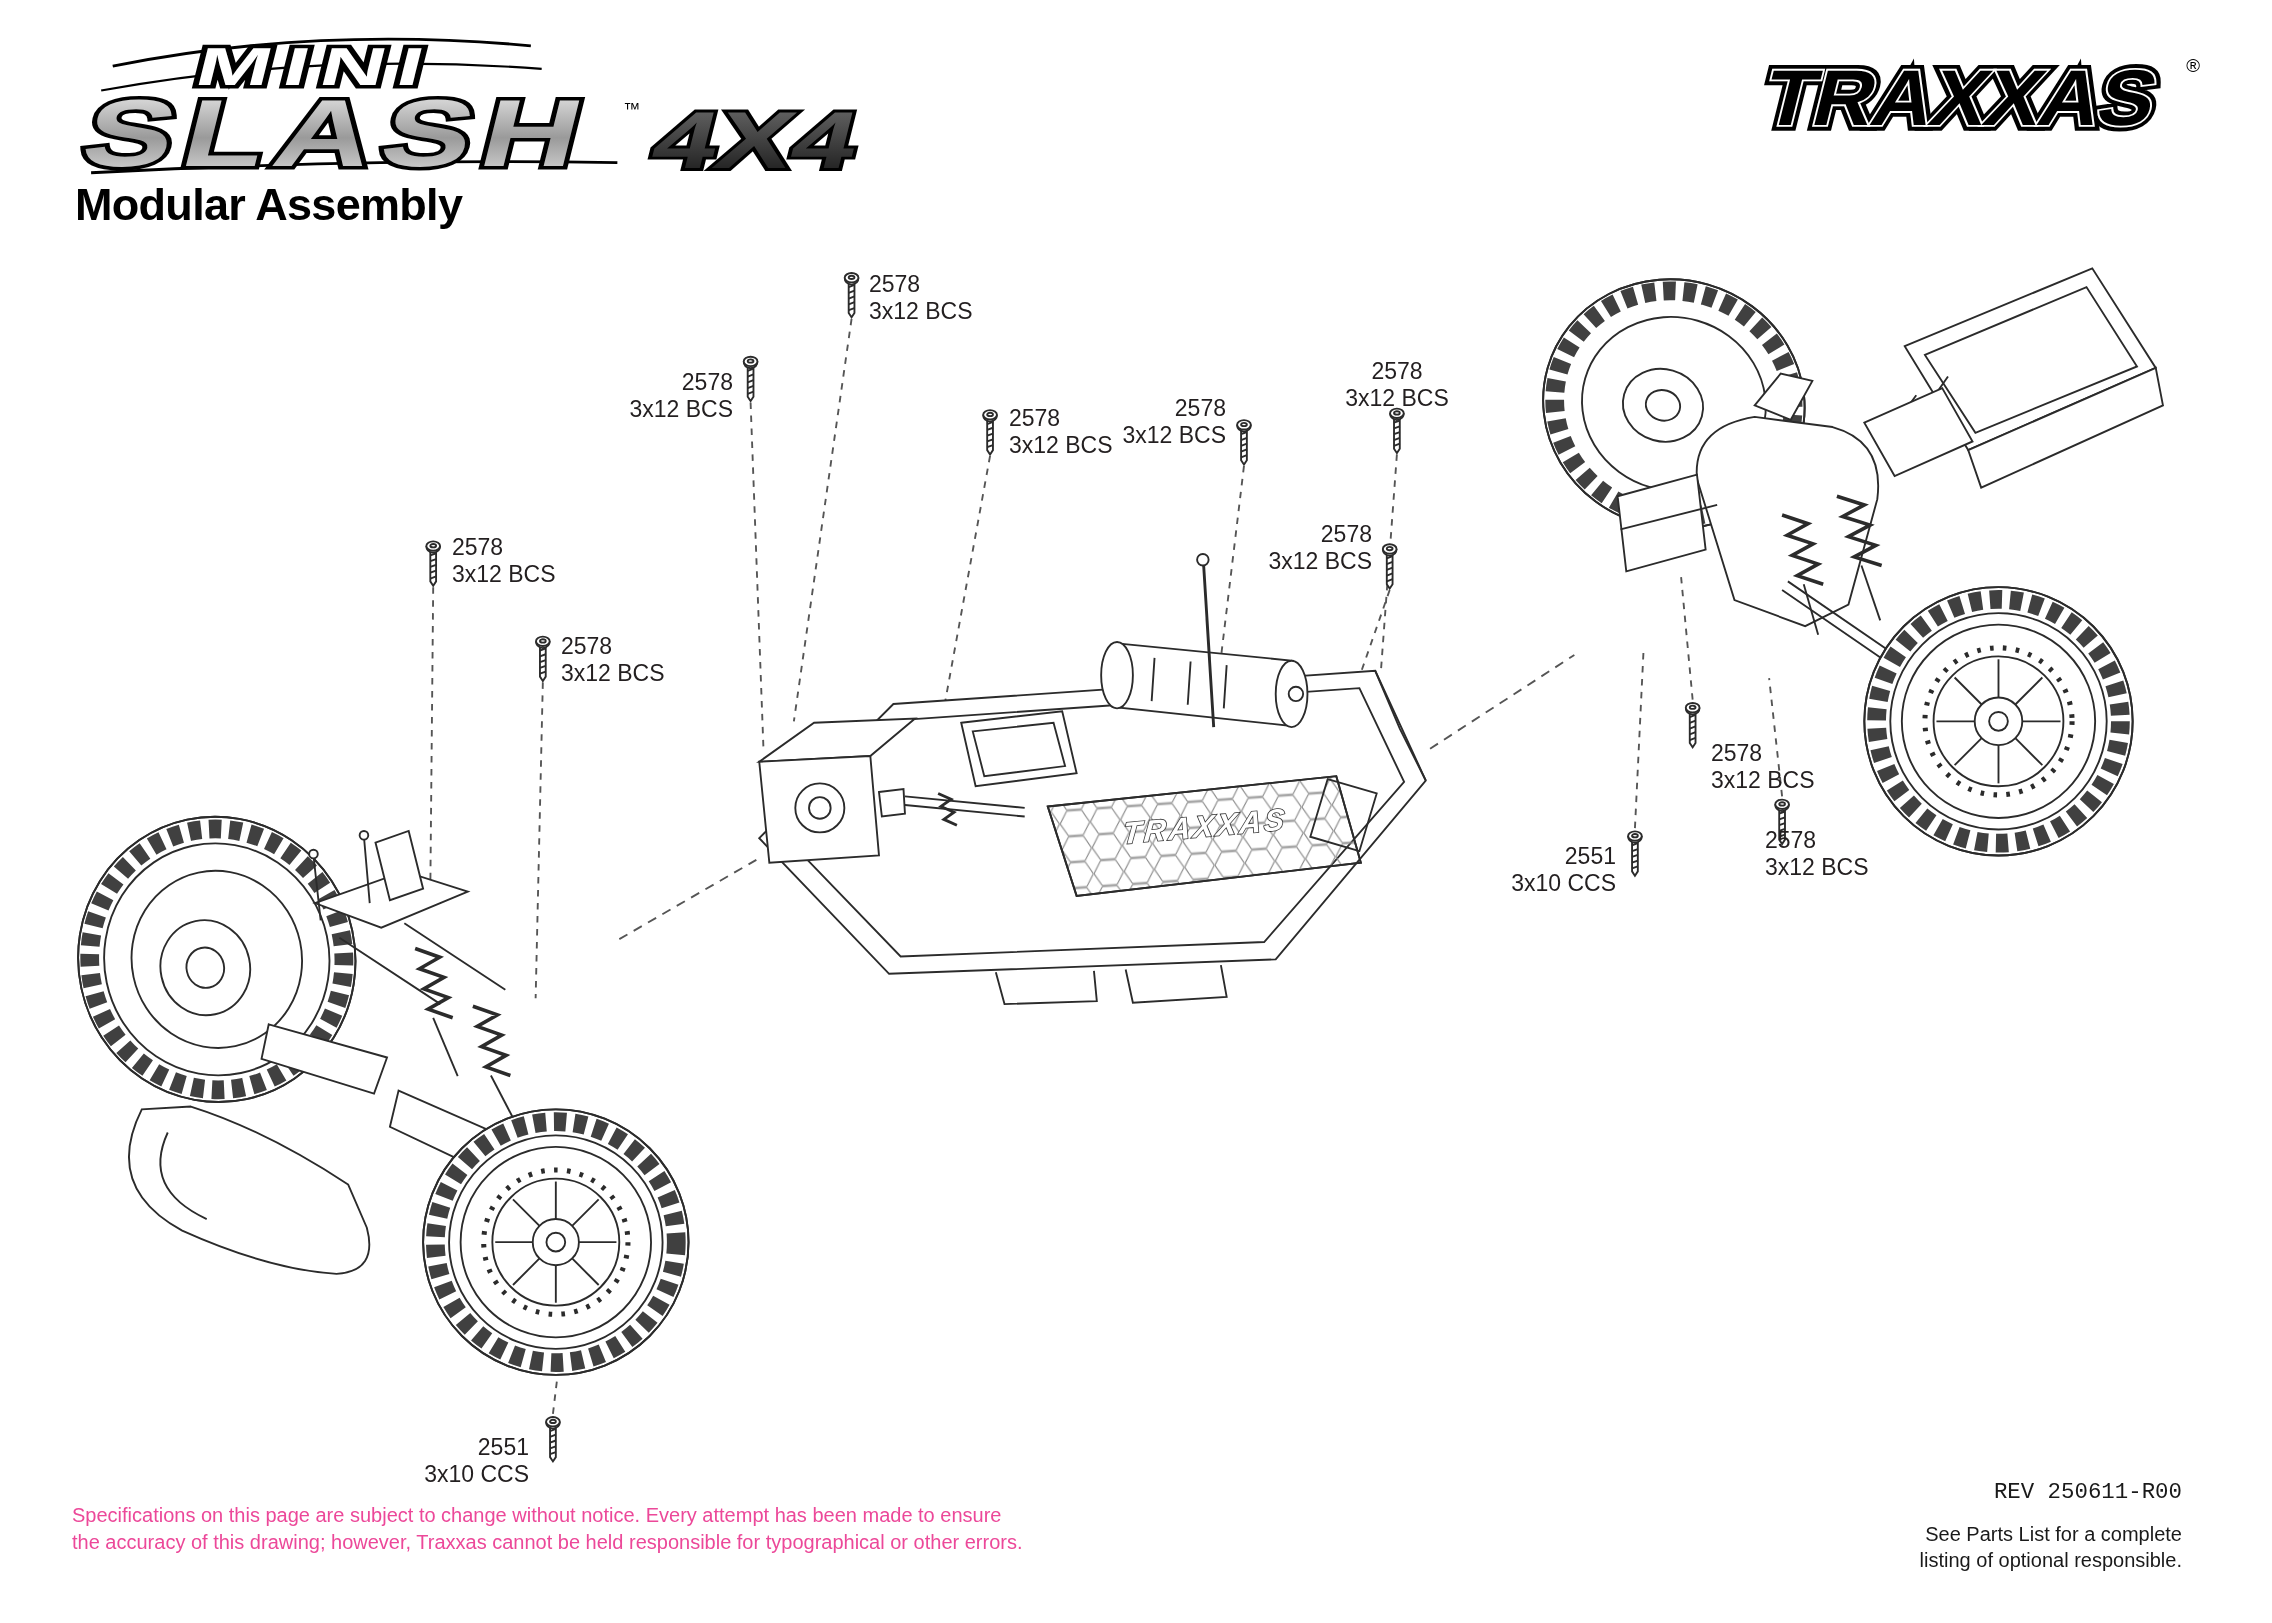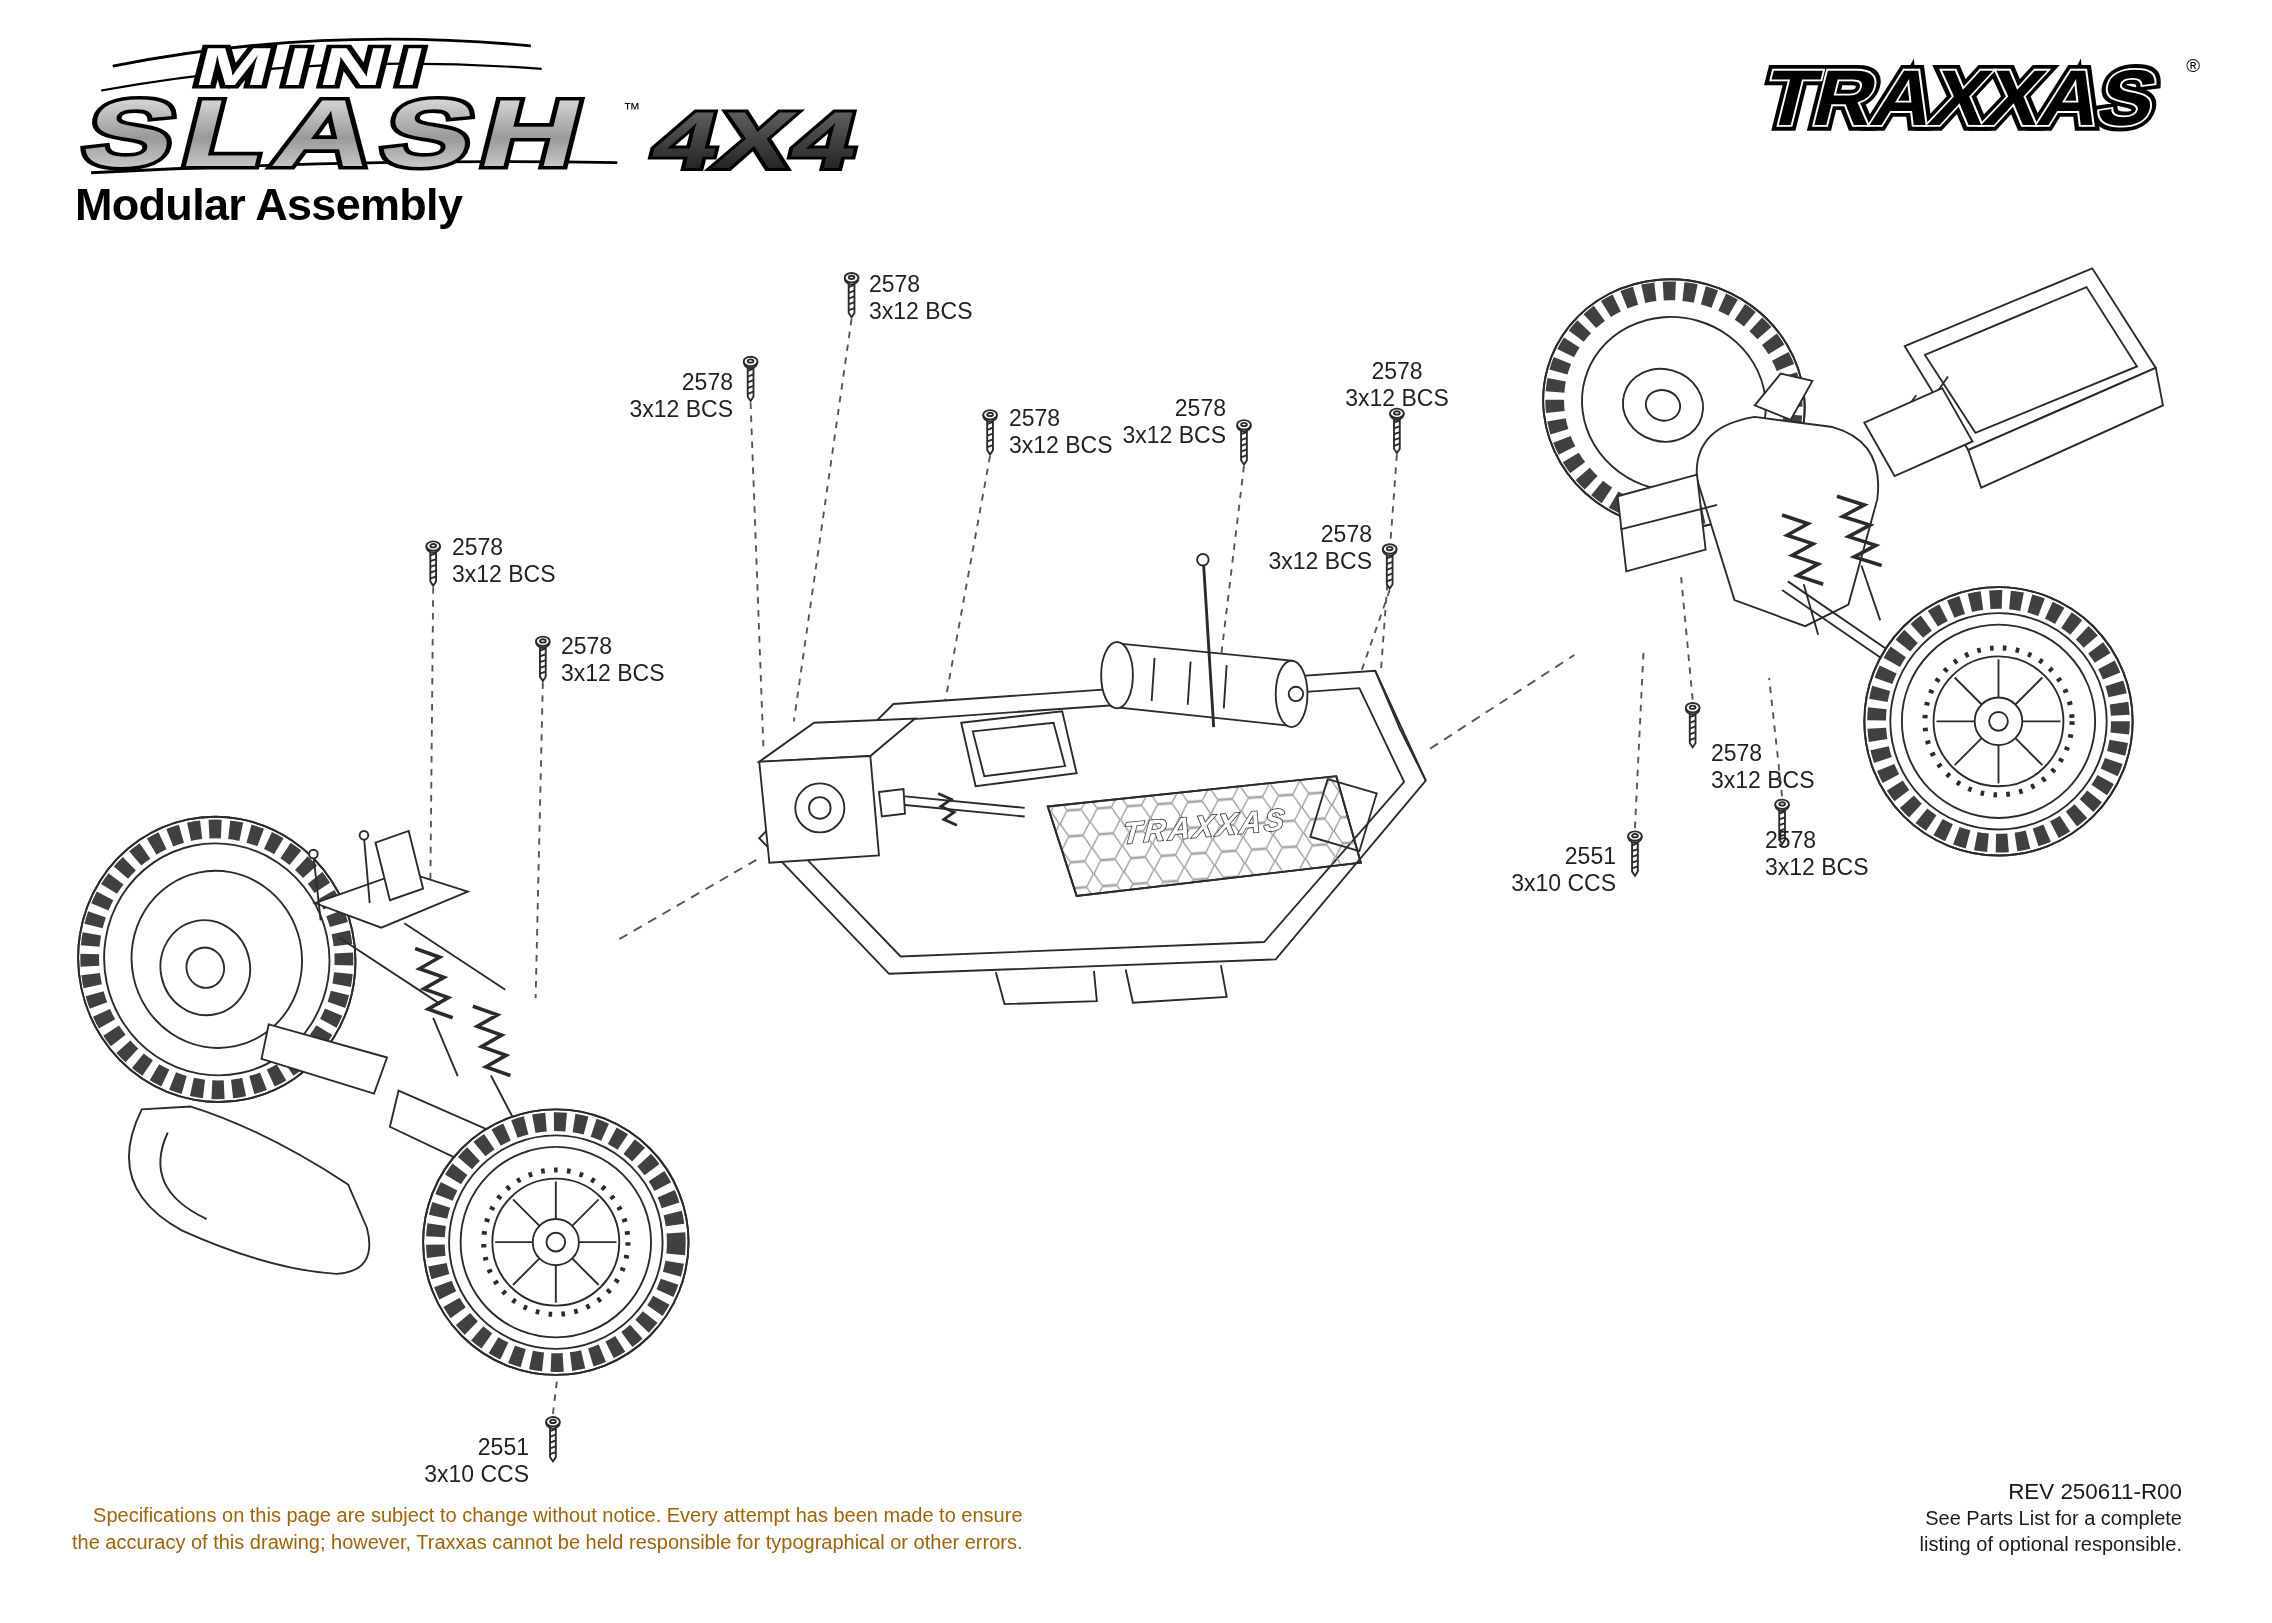--- a/index.html
+++ b/index.html
@@ -2,23 +2,23 @@
 <html style="font-size:11.5px"><head>
 <meta charset="utf-8">
 <style>
   html,body{margin:0;padding:0;background:#fff;}
   .page{position:relative;width:2273px;height:1623px;background:#fff;overflow:hidden;
         font-family:"Liberation Sans",sans-serif;color:#231f20;}
   .title{position:absolute;left:75px;top:179px;font-size:45px;font-weight:bold;letter-spacing:-0.7px;color:#000;}
   .art{position:absolute;left:0;top:0;}
   .logo-svg{position:absolute;}
   .callout{position:absolute;font-size:23px;line-height:1.18;white-space:nowrap;color:#231f20;}
-  .footer-left{position:absolute;left:72px;top:1502px;font-size:20px;line-height:1.33;color:#a16207;text-align:right;}
+  .footer-left{position:absolute;left:72px;top:1502px;font-size:20px;line-height:1.33;color:#ec4899;}
   .footer-right{position:absolute;right:91px;top:1479px;text-align:right;color:#1a1a1a;}
-  .rev{font-size:22.4px;margin-bottom:0;}
+  .rev{font-size:22.4px;margin-bottom:16px;font-family:Liberation Mono, monospace;}
   .parts-note{font-size:20px;line-height:1.3;}
 </style>
 </head>
 <body>
 
 <div class="page">
 
   <svg class="logo-svg" style="left:69px;top:30px;" width="830" height="155" viewBox="0 0 1150 215">
     <defs>
       <linearGradient id="metalGrad" x1="0" y1="0" x2="0" y2="1">

